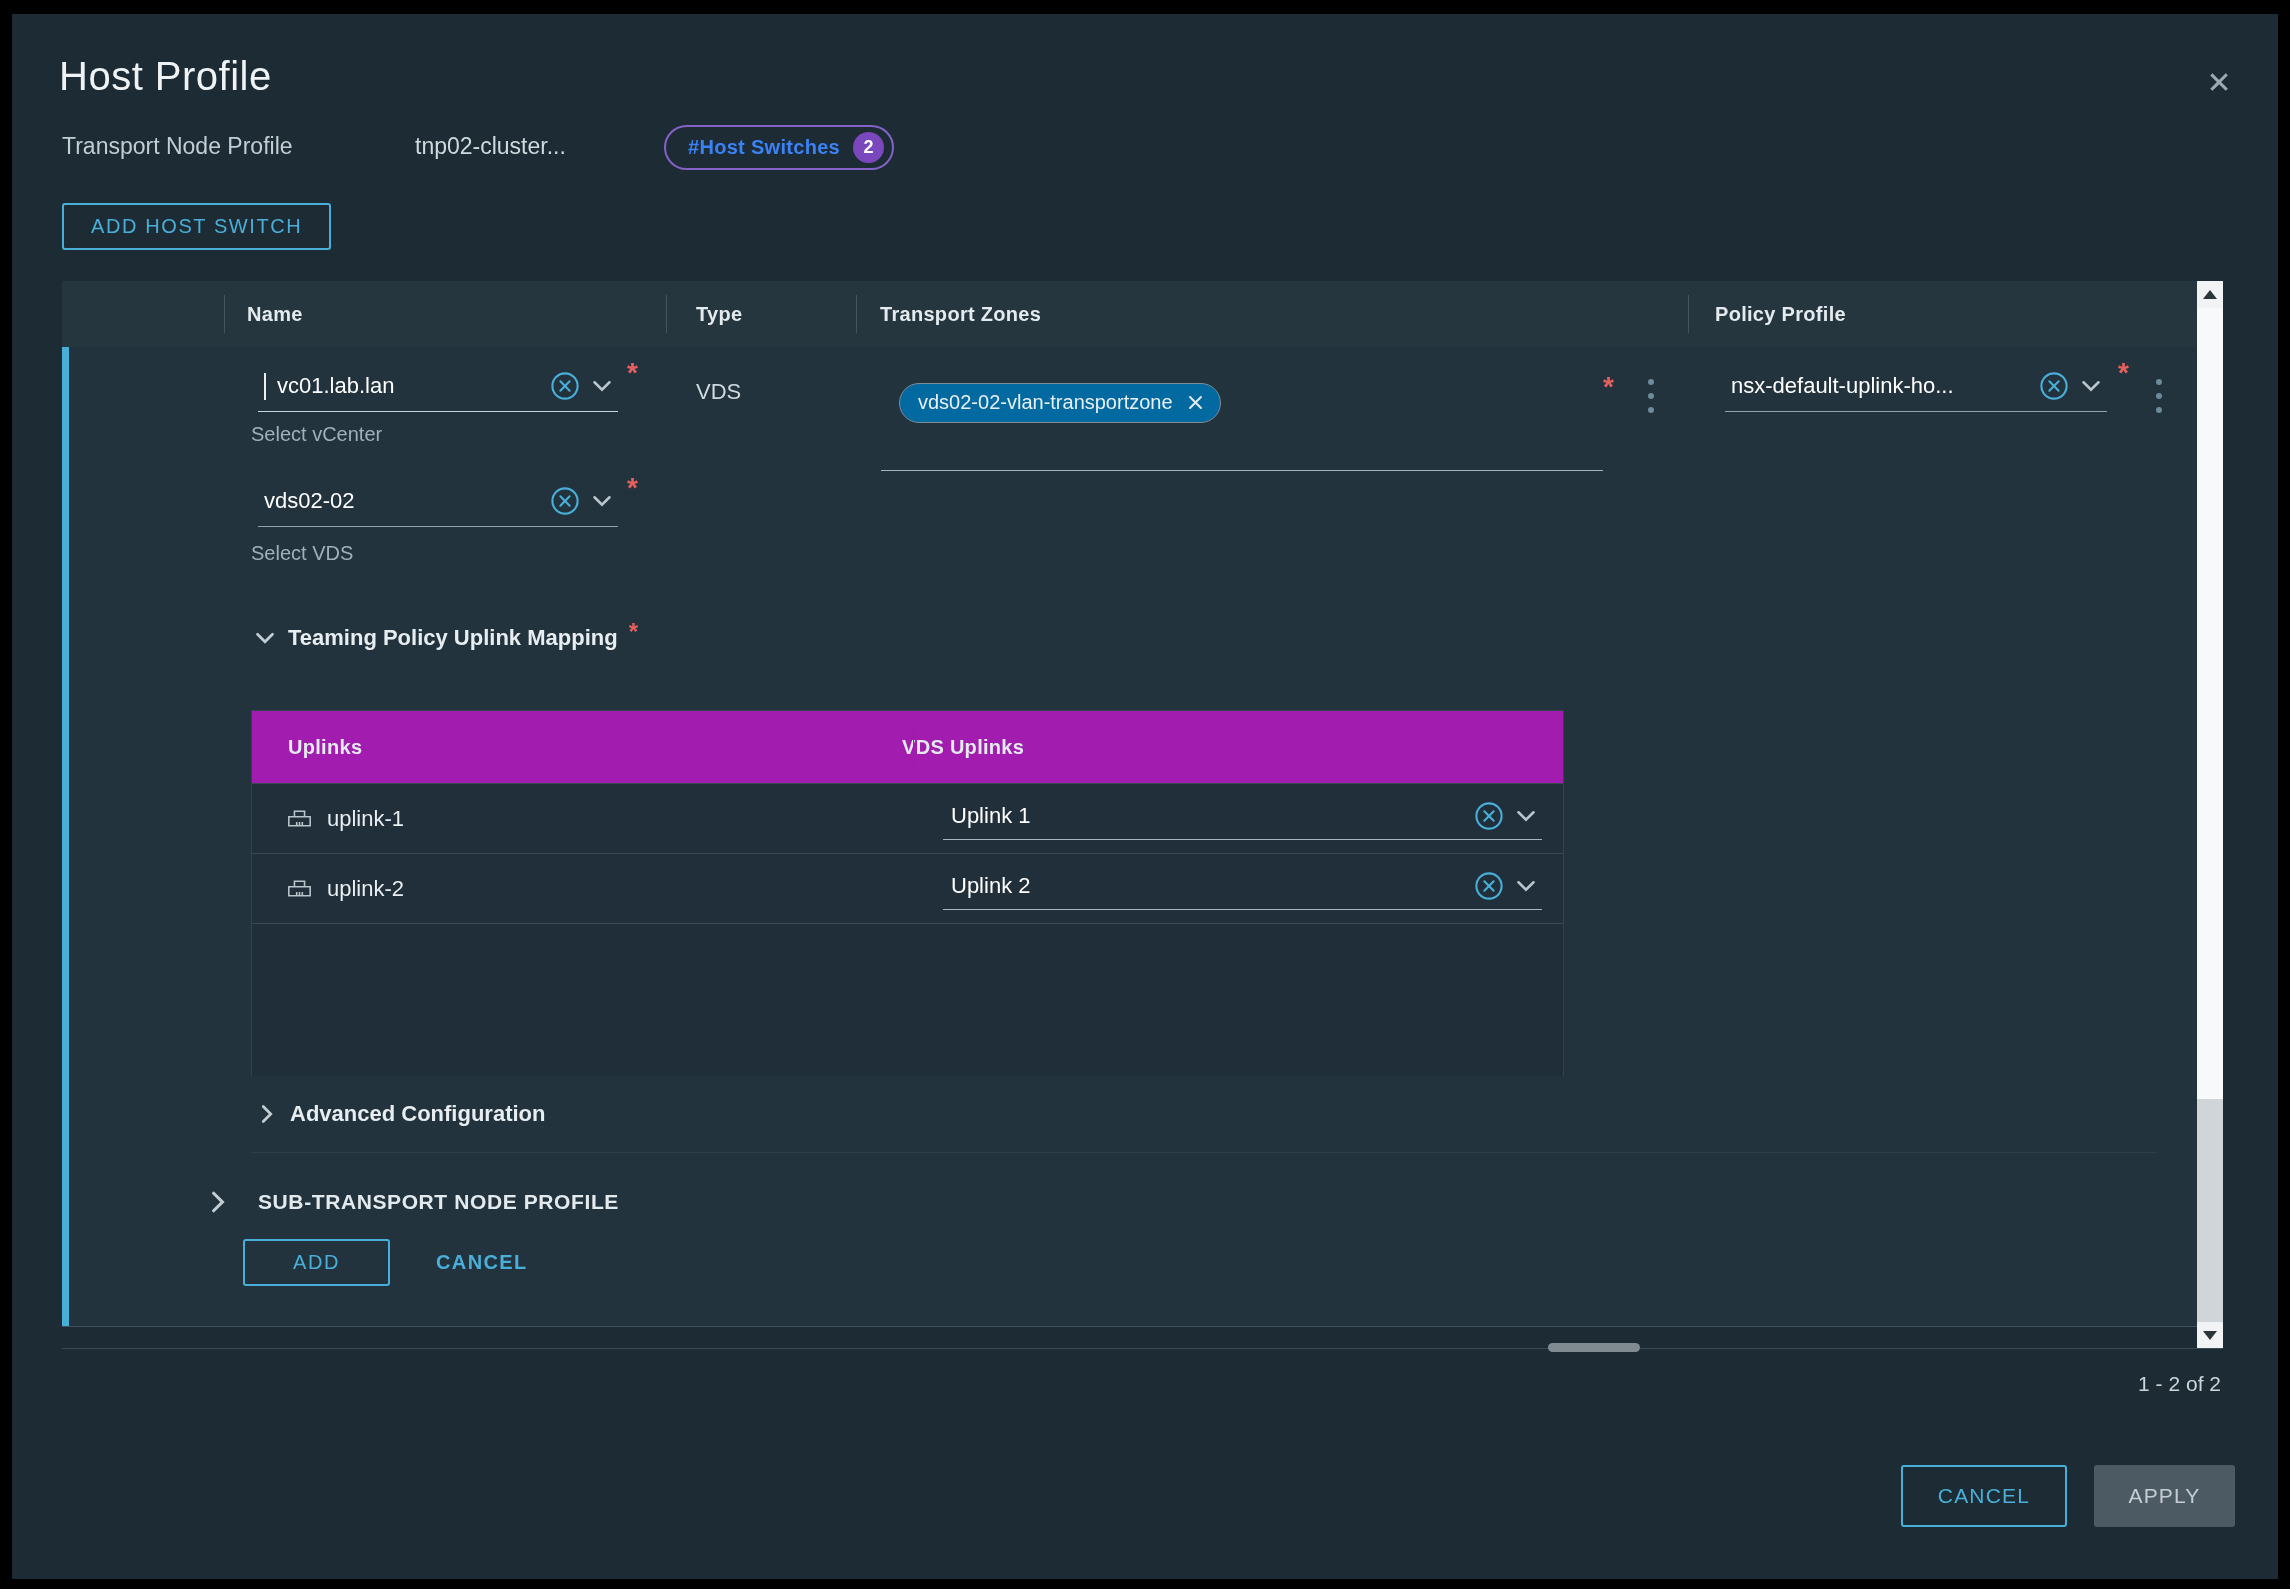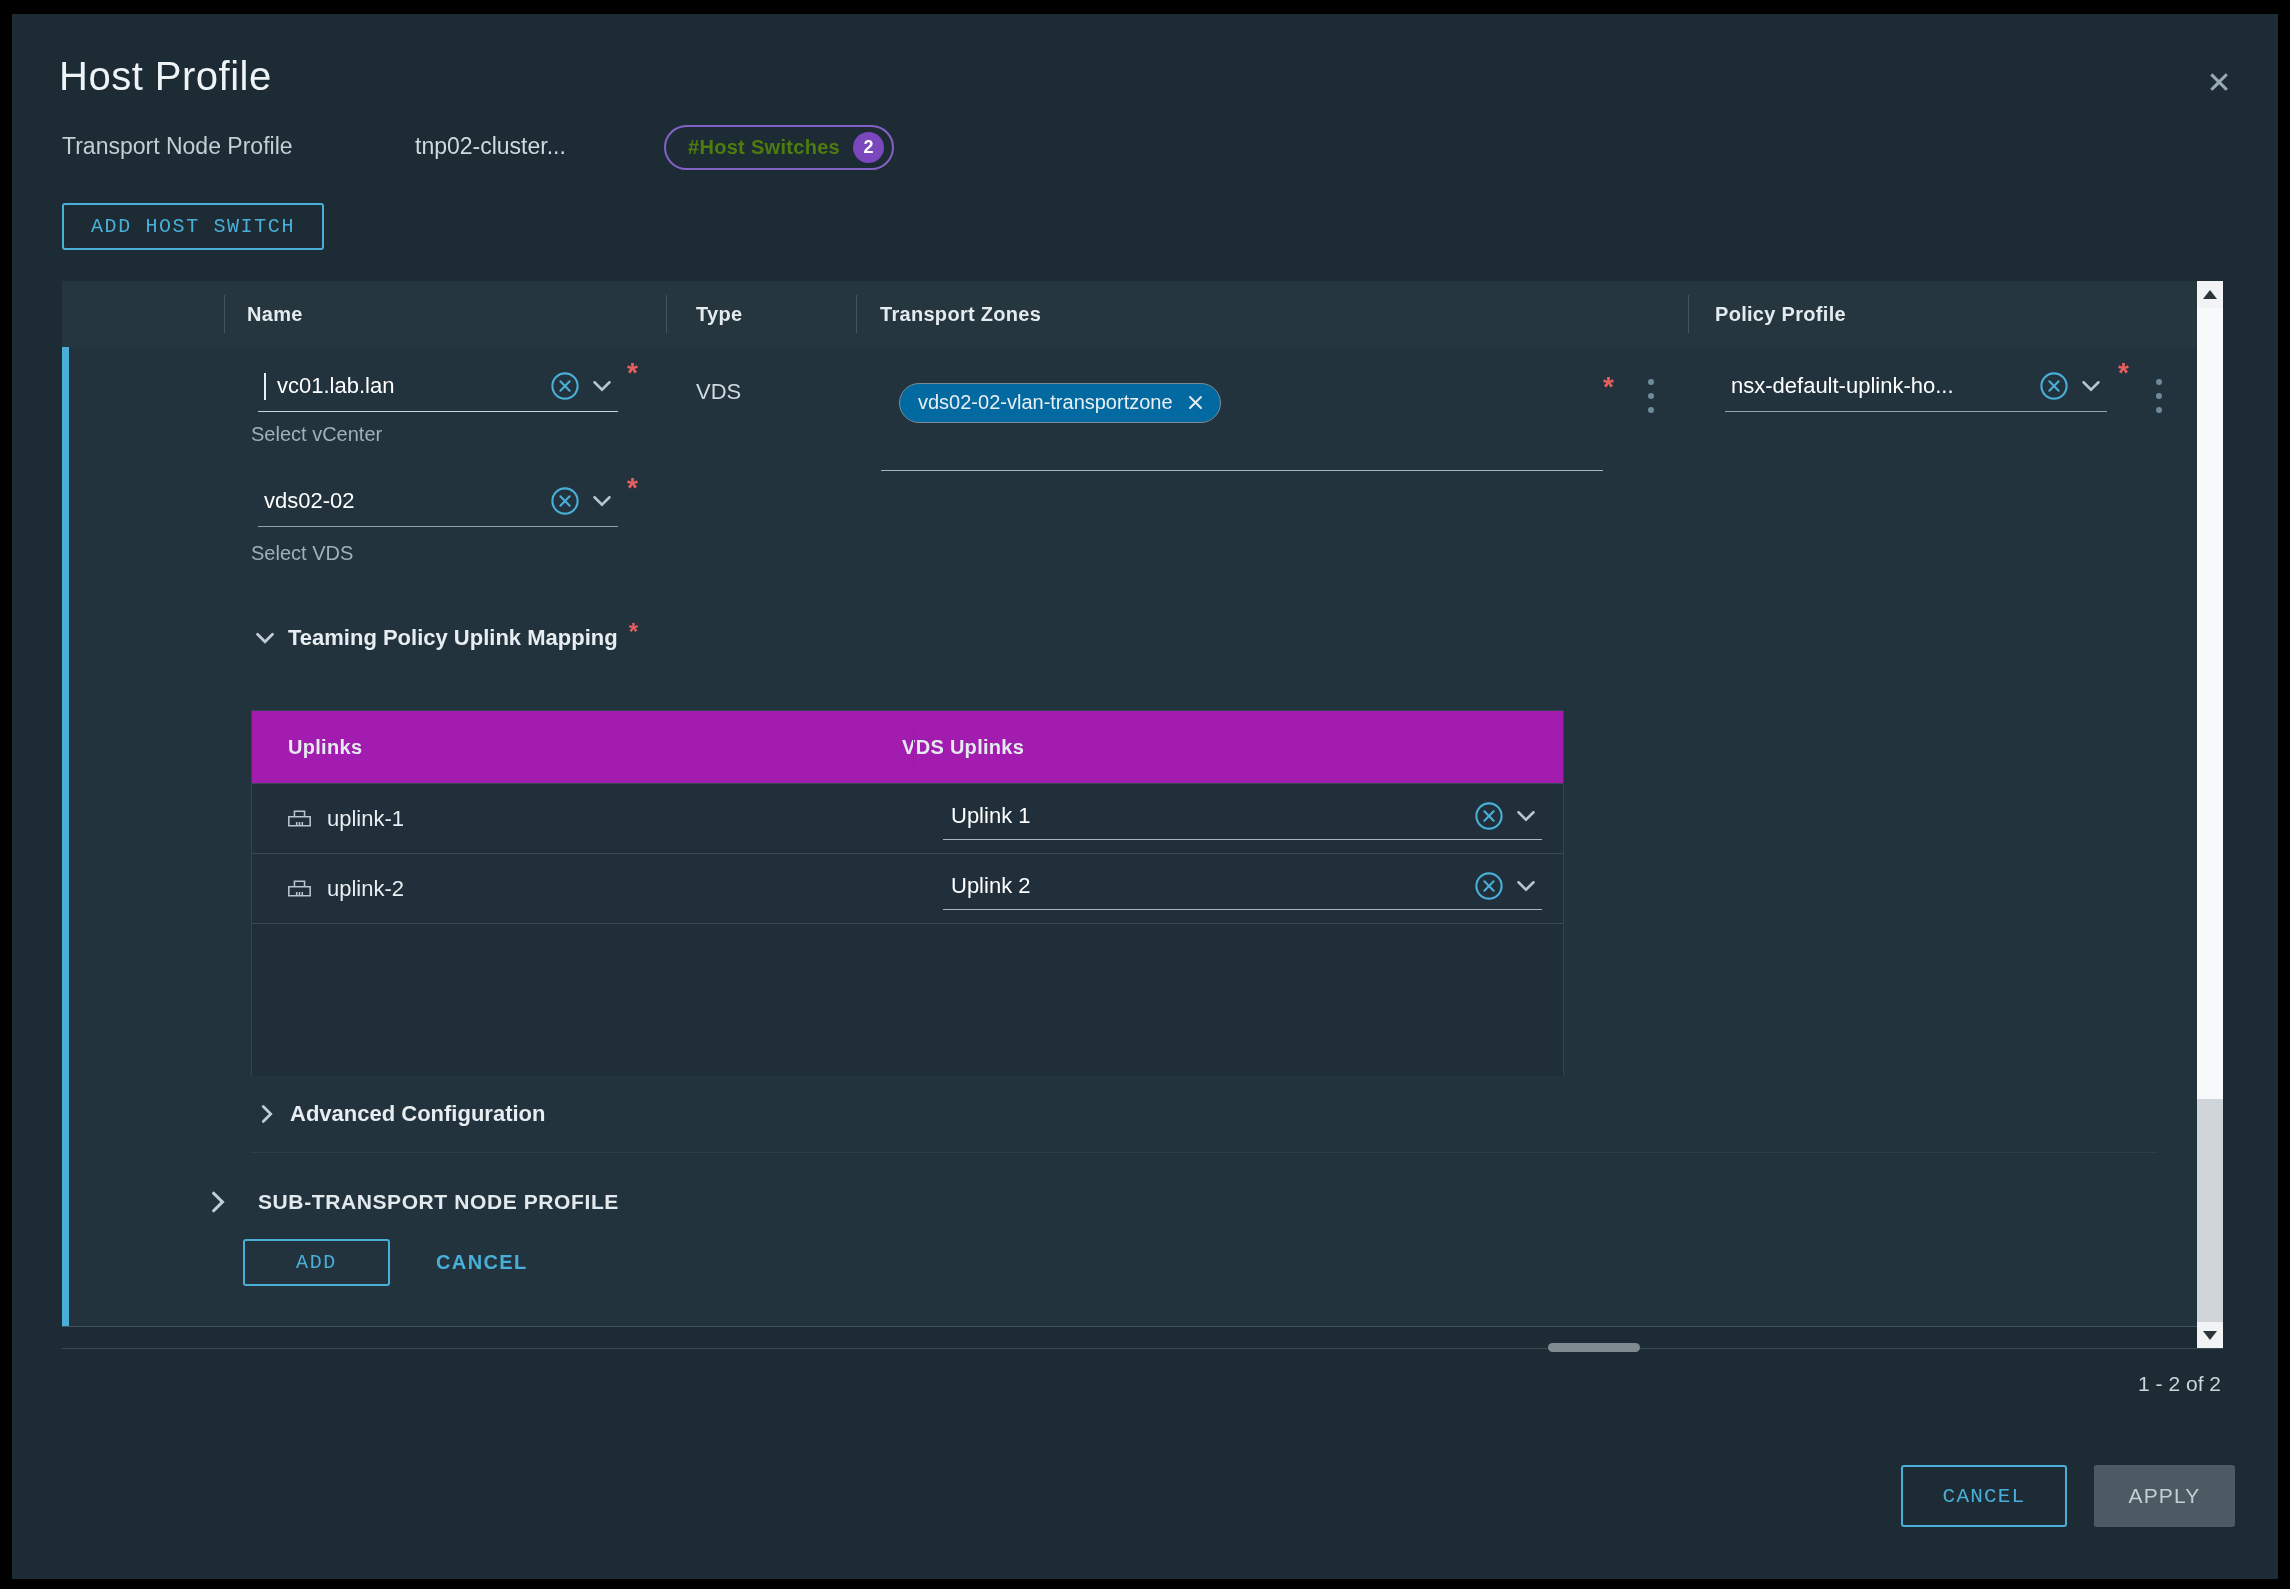--- a/index.html
+++ b/index.html
@@ -7,24 +7,24 @@
   body { font-family:"Liberation Sans", sans-serif; }
   .stage { position:relative; width:2290px; height:1589px; background:#000; overflow:hidden; }
   .dialog-bg { position:absolute; left:12px; top:14px; right:12px; bottom:10px; background:#1d2b34; }
 
   .title { position:absolute; left:59px; top:54px; font-size:40px; font-weight:400; color:#eef3f5; letter-spacing:0.5px; }
   .close-btn { position:absolute; left:2197px; top:60px; width:44px; height:44px; background:none; border:none; color:#9babb3; font-size:30px; cursor:pointer; }
 
   .bc-label { position:absolute; left:62px; top:133px; font-size:23px; color:#c2ced4; }
   .bc-value { position:absolute; left:415px; top:133px; font-size:23px; color:#cfdade; }
   .pill { position:absolute; left:664px; top:125px; display:inline-flex; align-items:center; gap:13px; padding:5px 8px 5px 22px; border:2px solid #8461c6; border-radius:994px; background:transparent; }
-  .pill-label { font-size:20px; font-weight:600; color:#4d7c0f; letter-spacing:0.3px; }
+  .pill-label { font-size:20px; font-weight:600; color:#3b82f6; letter-spacing:0.3px; }
   .badge { width:31px; height:31px; border-radius:50%; background:#7a47bd; color:#fff; font-size:18px; font-weight:600; display:flex; align-items:center; justify-content:center; }
 
-  .btn-outline { background:transparent; border:2px solid #49afd9; border-radius:3px; color:#49afd9; font-family:Liberation Mono, monospace; font-weight:500; cursor:pointer; }
+  .btn-outline { background:transparent; border:2px solid #49afd9; border-radius:3px; color:#49afd9; font-family:Liberation Sans, sans-serif; font-weight:500; cursor:pointer; }
   .add-hs { position:absolute; left:62px; top:203px; height:47px; padding:0 27px; font-size:20px; letter-spacing:1.6px; }
 
   .table-area { position:absolute; left:62px; top:281px; width:2161px; height:1068px; }
   .thead { position:absolute; left:0; top:0; width:2135px; height:66px; background:#26363f; }
   .th { position:absolute; top:0; line-height:66px; font-size:20px; font-weight:600; color:#e4ebee; letter-spacing:0.3px; }
   .thsep { position:absolute; top:14px; width:1px; height:38px; background:#45555f; }
 
   .row-form { position:absolute; left:0; top:66px; width:2135px; height:980px; background:#22333d; border-bottom:1px solid #41515b; }
   .below-row { position:absolute; left:0; top:1046px; width:2135px; height:22px; background:#1d2b34; }
   .accent { position:absolute; left:0; top:0; width:7px; height:100%; background:#49afd9; }

